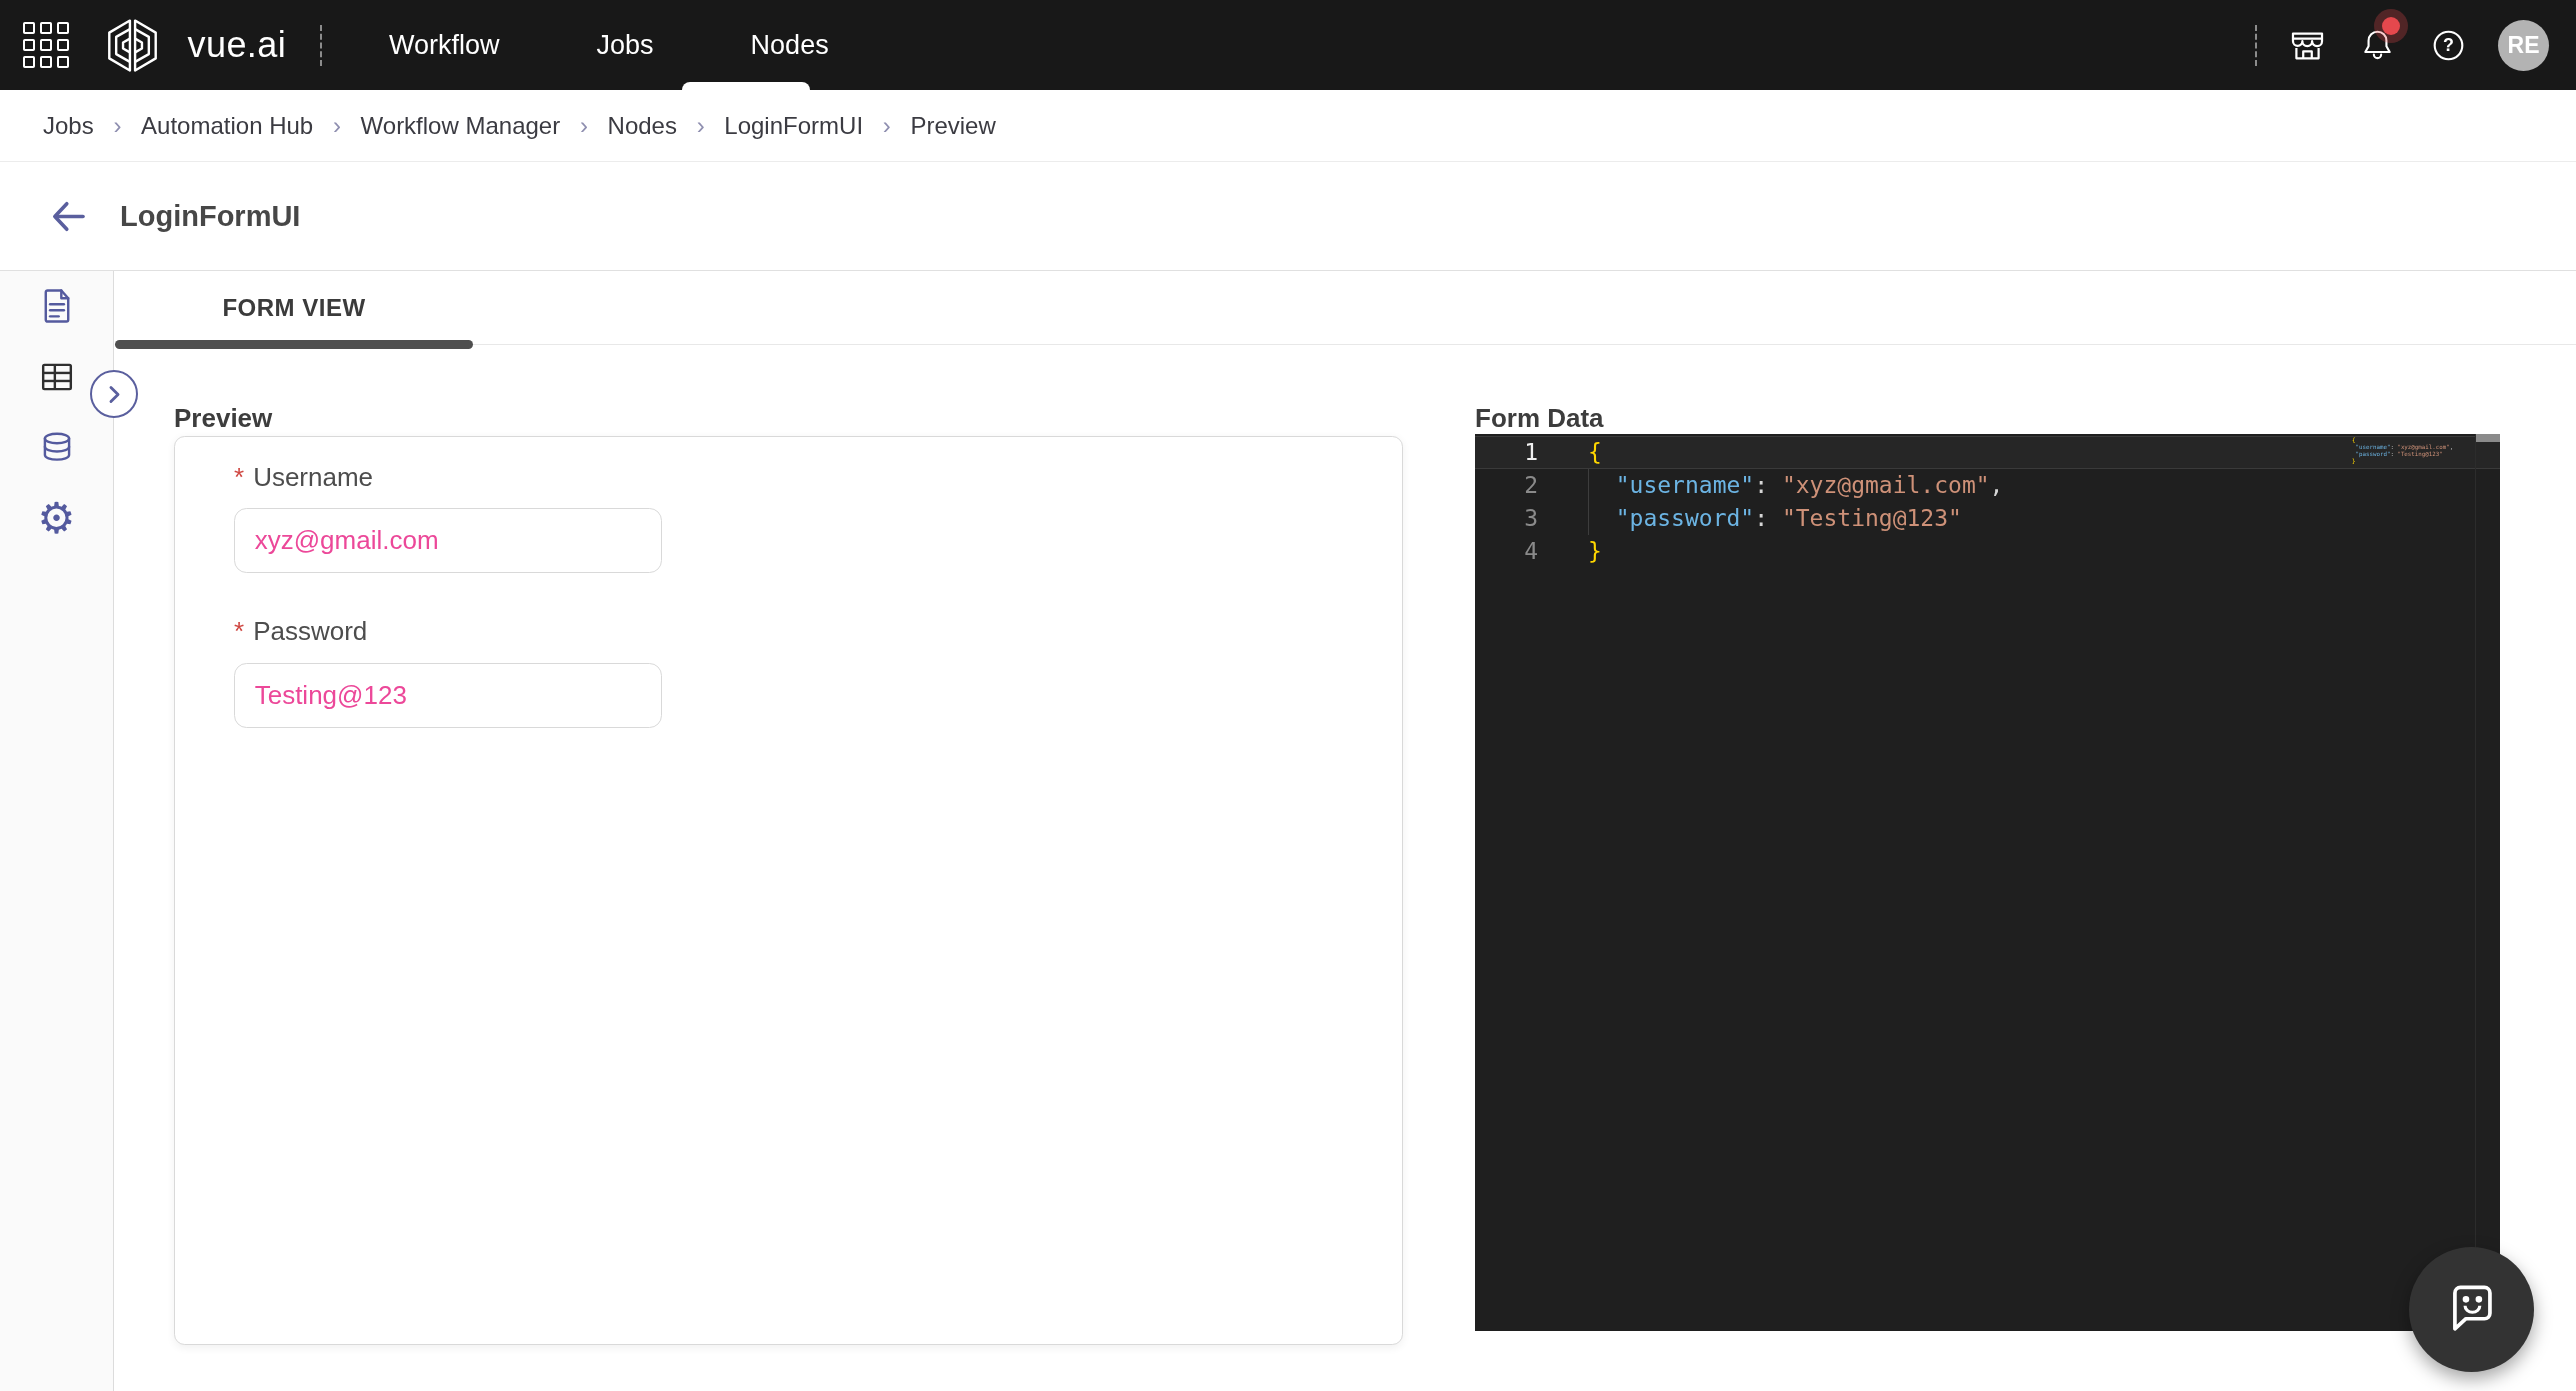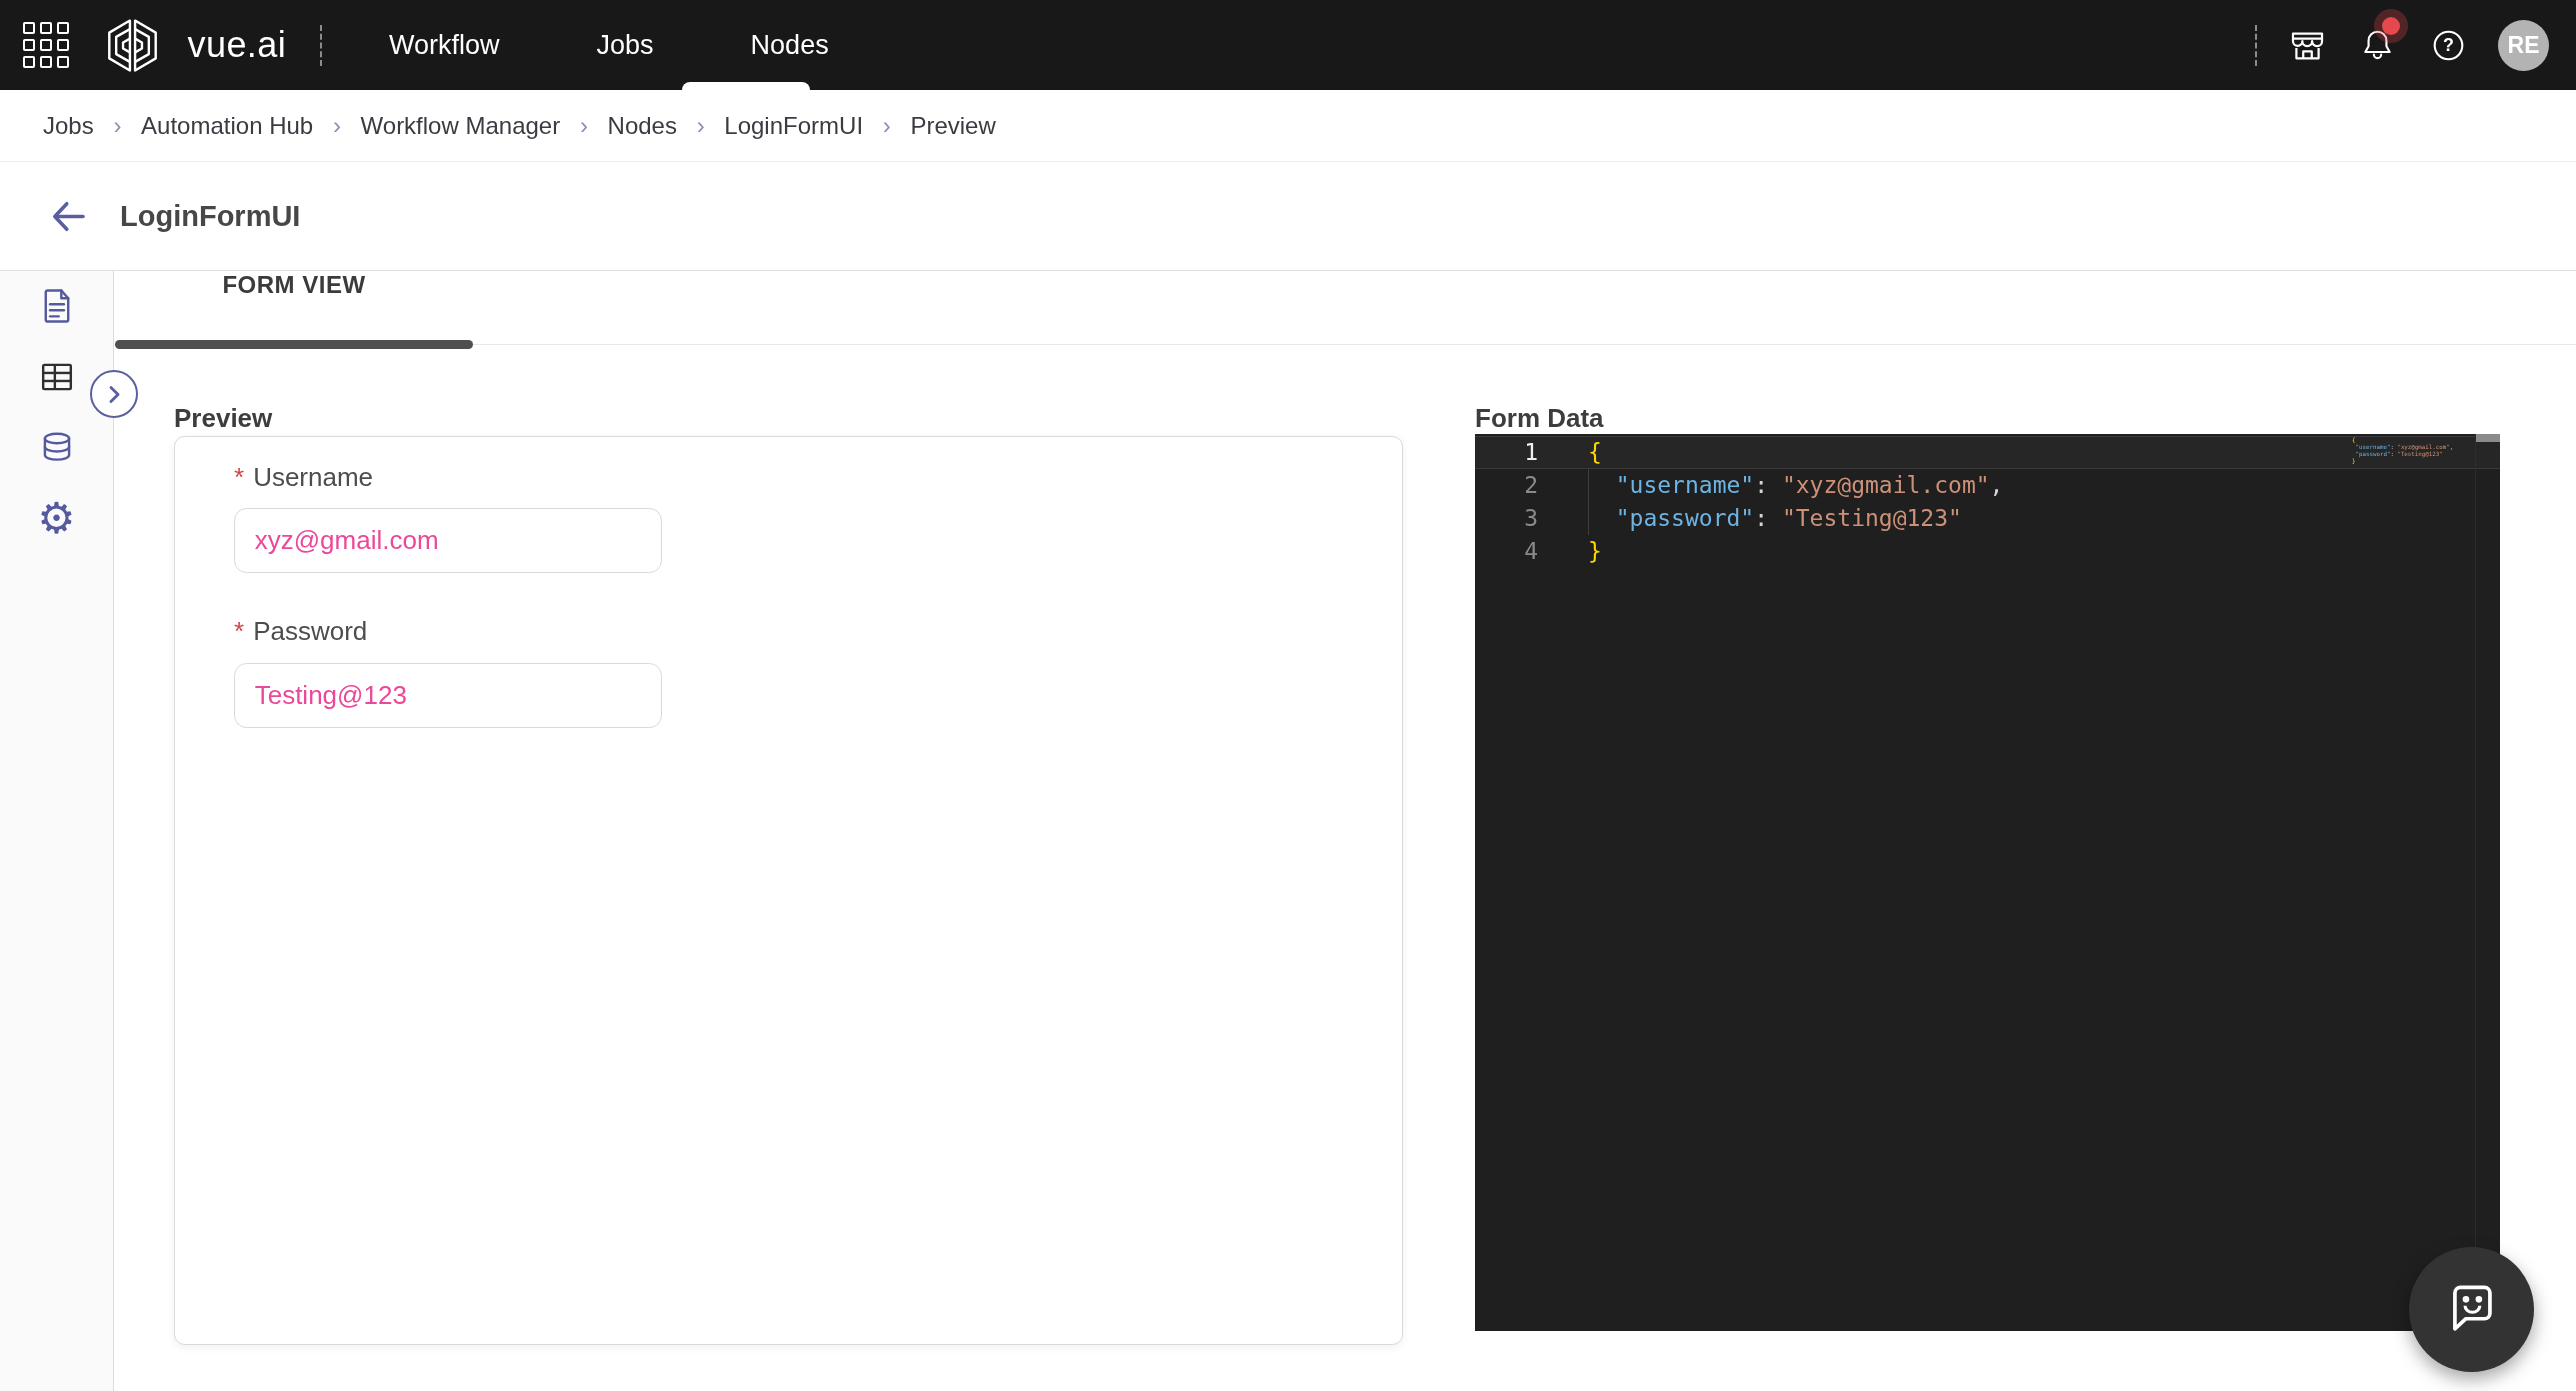--- a/index.html
+++ b/index.html
@@ -36,21 +36,21 @@
 
   
   .body-row { position:absolute; top:271px; left:0; right:0; bottom:0; }
   .sidebar { position:absolute; left:0; top:0; bottom:0; width:114px; background:#fafafa; border-right:0.9px solid #dcdcdc; display:flex; flex-direction:column; align-items:center; padding-top:15px; gap:32px; }
   .side-icon { width:39px; height:39px; display:flex; align-items:center; justify-content:center; cursor:pointer; color:#545a9e; }
   .side-icon.active { color:#2f2f2f; }
   .gear-glyph { font-size:43px; line-height:39px; color:#545a9e; font-family:"DejaVu Sans", sans-serif; }
   .expand-btn { position:absolute; left:90px; top:99px; width:48px; height:48px; border-radius:50%; background:#fff; border:2.7px solid #5a5f9e; display:flex; align-items:center; justify-content:center; cursor:pointer; z-index:5; }
 
   .main { position:absolute; left:115px; top:0; right:0; bottom:0; }
-  .tabbar { position:relative; height:74px; border-bottom:1.8px solid #e8e8e8; display:flex;flex-direction:column; }
+  .tabbar { position:relative; height:74px; border-bottom:1.8px solid #e8e8e8; display:flex; }
   .tab { width:358px; display:flex; align-items:center; justify-content:center; font-size:24px; letter-spacing:0.5px; color:#6f6f6f; cursor:pointer; }
   .tab.active { color:#3b3b3b; font-weight:bold; }
   .tab-underline { position:absolute; left:0; bottom:-5.4px; width:358px; height:9.8px; border-radius:6.3px; background:#4f4f4f; }
 
   .content { position:absolute; top:76px; left:0; right:0; bottom:0; }
   .section-heading { position:absolute; top:34px; font-size:26px; font-weight:bold; color:#3d3d3d; }
   .preview-heading { left:59px; }
   .formdata-heading { left:1360px; }
 
   .preview-card { position:absolute; left:59px; top:89px; width:1229px; height:909px; background:#fff; border:0.9px solid #d9d9d9; border-radius:10.7px; box-shadow:0 2.7px 9px rgba(0,0,0,.06); padding:25px 0 0 59px; }

